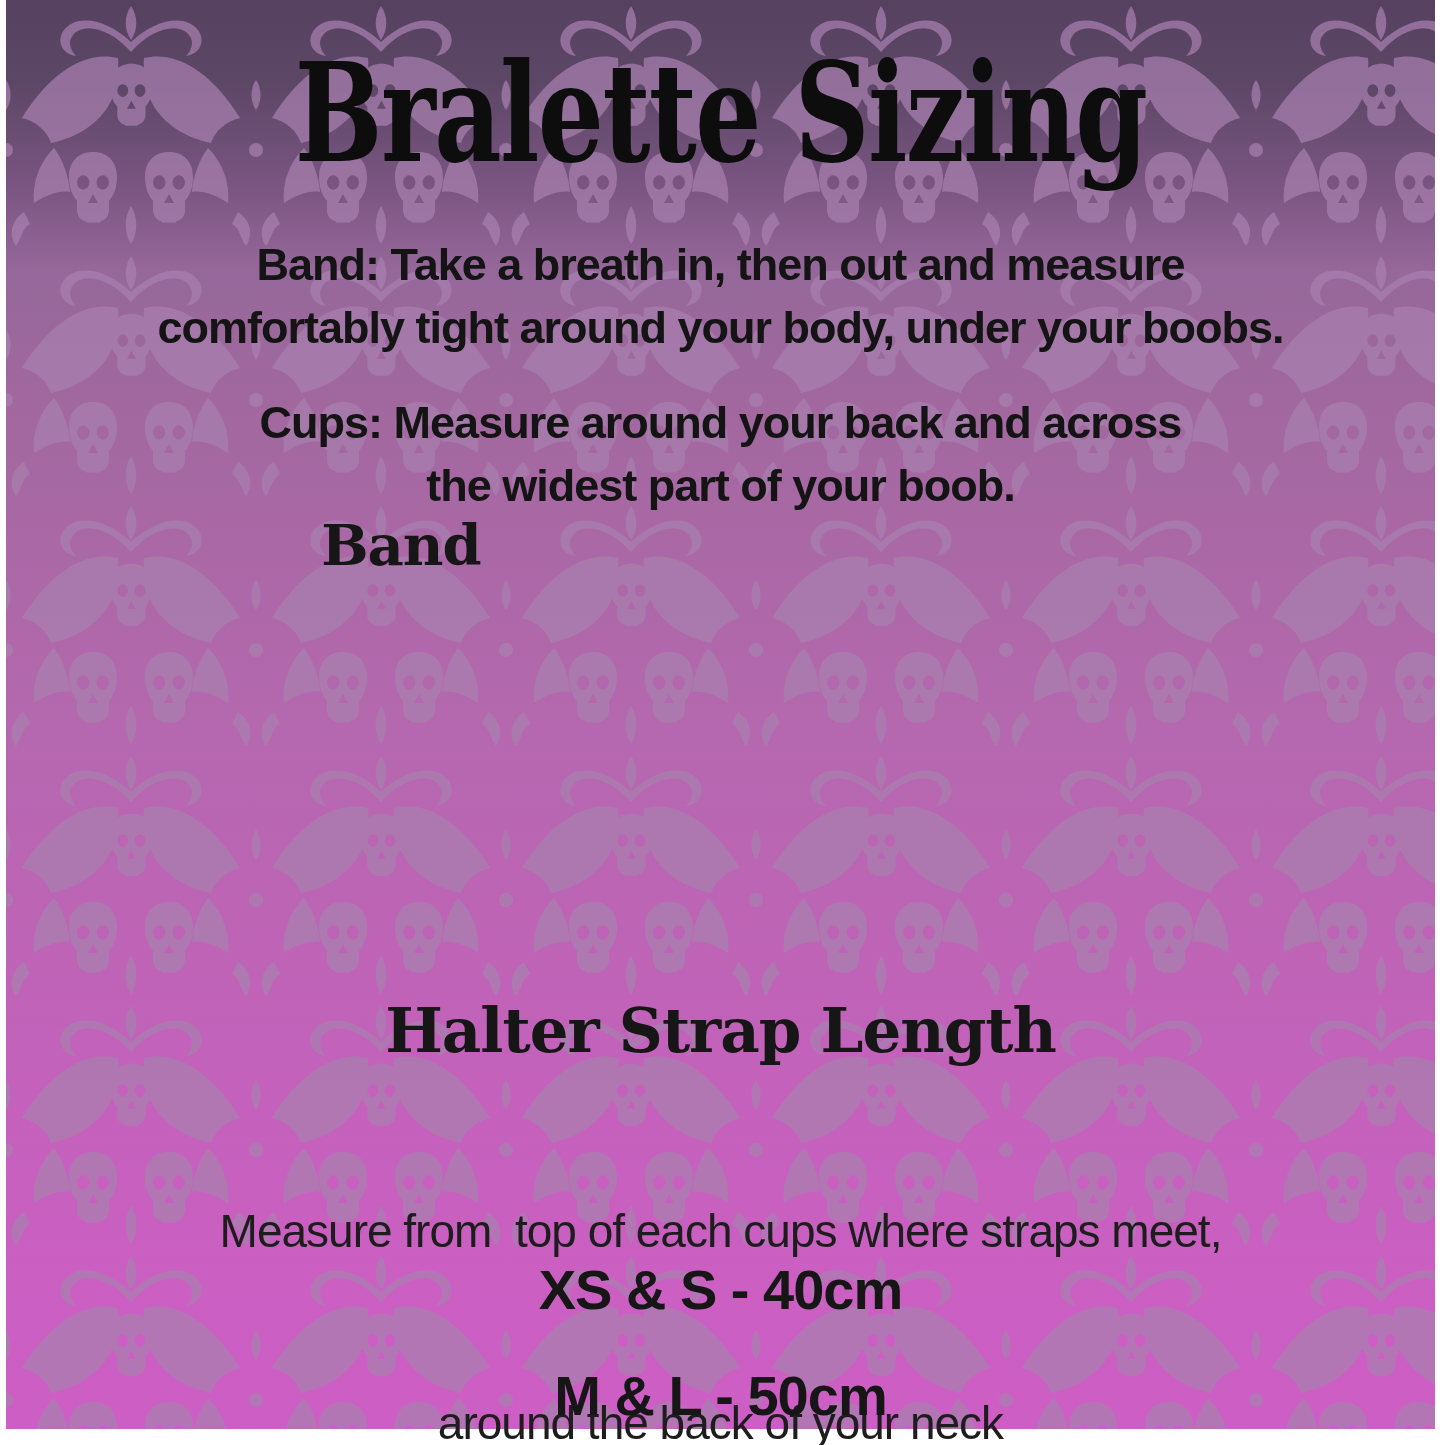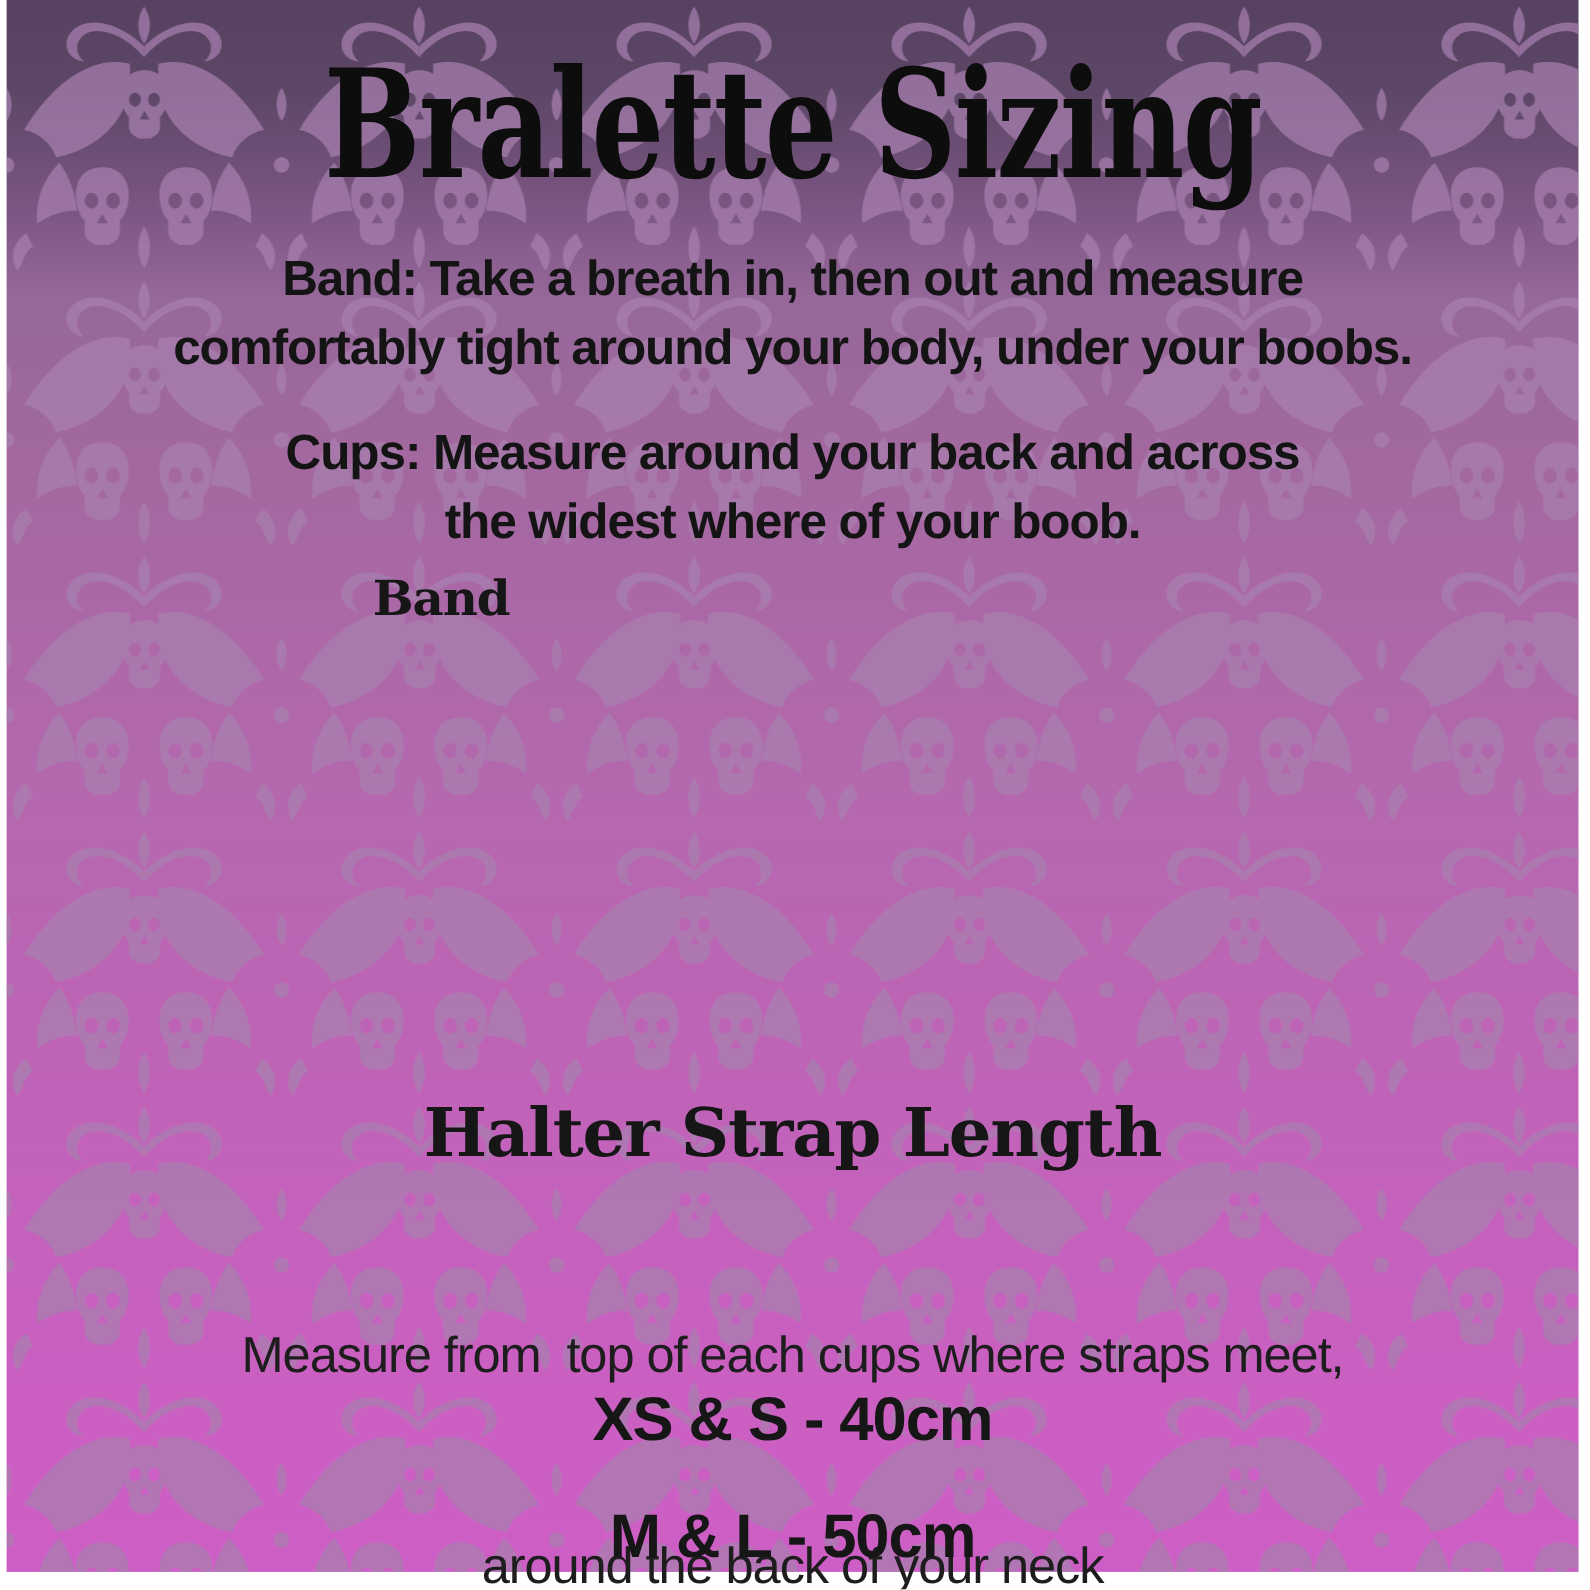--- a/index.html
+++ b/index.html
@@ -60,40 +60,40 @@
     font-size: 130px;
     line-height: 1.05;
     letter-spacing: -2px;
     transform: scale(0.80, 1.05);
     transform-origin: 50% 0%;
     color: #0d0d0d;
   }
   .para {
     position: absolute;
     left: 0; right: 0;
-    margin: 0;
+    margin: 12px;
     font-weight: bold;
     font-size: 45px;
     line-height: 63px;
     letter-spacing: -1px;
     color: #141414;
   }
   .para .line { display: block; }
   .para1 { top: 221px; }
   .para2 { top: 379px; }
 
   .col {
     position: absolute;
     top: 512px;
   }
   .band-col { left: 60px;  width: 670px; }
   .cup-col  { left: 730px; width: 660px; }
   .col-header {
     margin: 0;
-    font-size: 44px;
+    font-size: 56px;
     line-height: 66px;
     letter-spacing: -1px;
     text-align: center;
   }
   .rows { margin-top: 24px; }
   .size-row {
     font-size: 47px;
     line-height: 85px;
     letter-spacing: -1px;
     white-space: nowrap;
@@ -180,21 +180,21 @@
 
     <h1 class="title slab">Bralette Sizing</h1>
 
     <p class="para para1">
       <span class="line">Band: Take a breath in, then out and measure</span>
       <span class="line">comfortably tight around your body, under your boobs.</span>
     </p>
 
     <p class="para para2">
       <span class="line">Cups: Measure around your back and across</span>
-      <span class="line">the widest where of your boob.</span>
+      <span class="line">the widest part of your boob.</span>
     </p>
 
     <div class="col band-col">
       <h2 class="col-header slab">Band</h2>
     </div>
 
 
     <h2 class="halter-header slab">Halter Strap Length</h2>
 
     <p class="halter-note">

